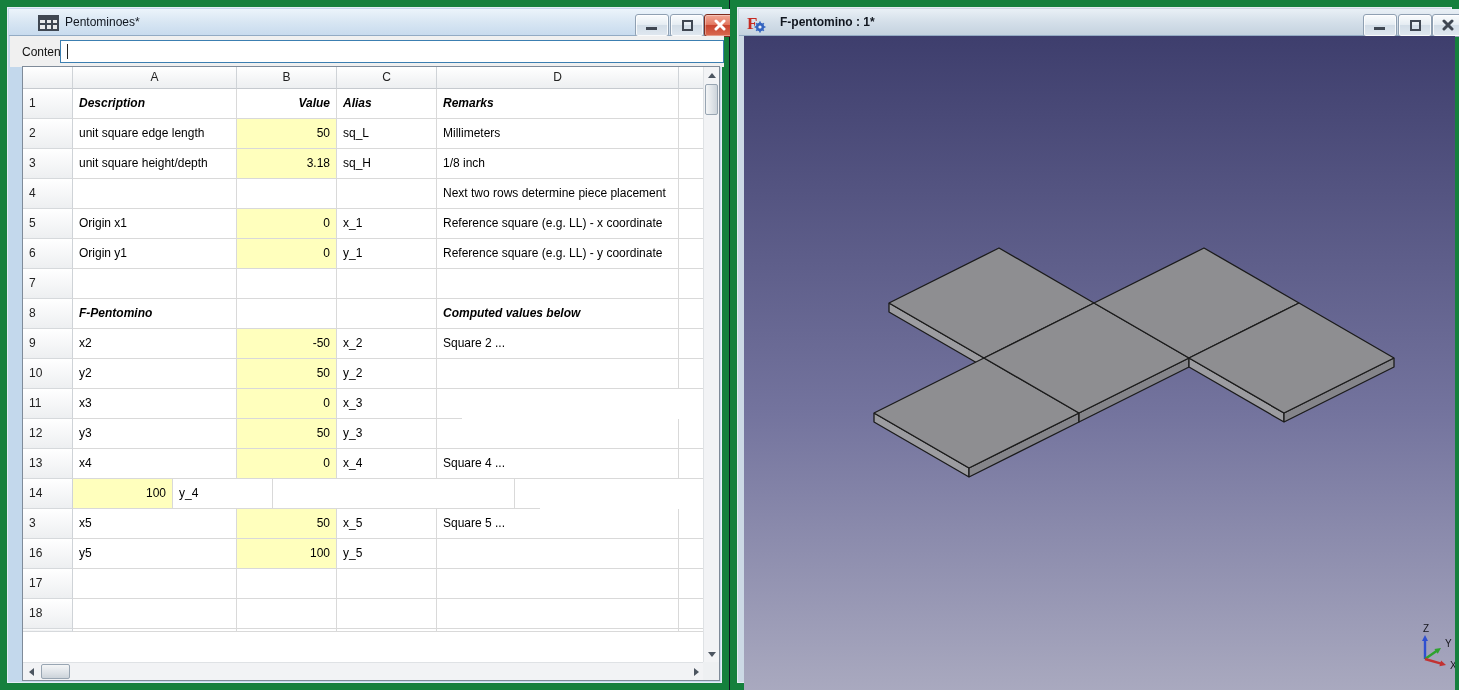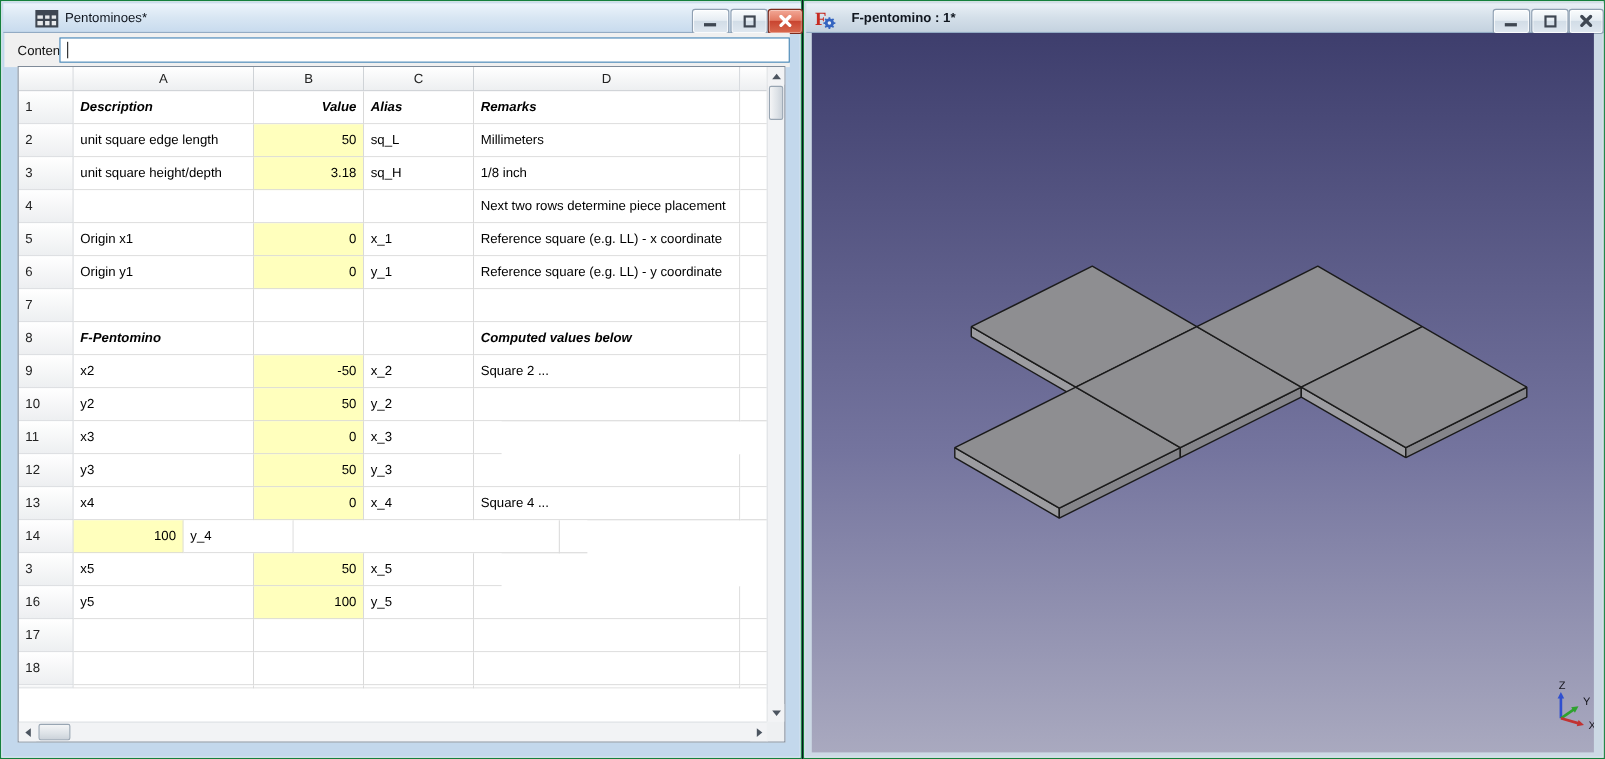--- a/index.html
+++ b/index.html
@@ -1,18 +1,18 @@
 <!DOCTYPE html>
 <html><head>
 <meta charset="utf-8">
 <style>
   html,body{margin:0;padding:0;}
   body{font-family:"Liberation Sans",sans-serif;background:#0e1621;}
   .stage{position:relative;width:1459px;height:690px;background:#0e1621;overflow:hidden;}
-  .window{position:absolute;top:0;height:690px;box-sizing:border-box;border:1px solid #15803d;}
+  .window{position:absolute;top:0;height:690px;box-sizing:border-box;border:7px solid #15803d;}
   #win-left{left:0;width:729px;background:#c3d8ec;box-shadow:inset 0 0 0 1px rgba(255,255,255,.55);}
   #win-right{left:730px;width:729px;background:#ccd9e5;box-shadow:inset 0 0 0 1px rgba(255,255,255,.5);}
 
   .titlebar{position:absolute;left:2px;top:2px;width:725px;height:27px;
     background:linear-gradient(#ecf4fb,#d8e6f3 50%,#c8dbee);border-bottom:1px solid #93abc4;box-sizing:border-box;}
   #win-right .titlebar{background:linear-gradient(#e9f0f6,#d4dfe9 50%,#c4d2df);}
   .title-text{position:absolute;top:6px;font-size:12px;color:#10161f;white-space:nowrap;}
   #win-left .title-text{left:56px;}
   #win-right .title-text{left:41px;font-weight:bold;}
 
@@ -218,20 +218,21 @@
             <div class="cell w-B yellow num">100</div>
             <div class="cell w-C">y_4</div>
             <div class="cell w-D"></div>
             <div class="cell w-E"></div>
           </div>
           <div class="grow">
             <div class="rowhead">3</div>
             <div class="cell w-A">x5</div>
             <div class="cell w-B yellow num">50</div>
             <div class="cell w-C">x_5</div>
+            <div class="cell w-D">Square 5 ...</div>
             <div class="cell w-E"></div>
           </div>
           <div class="grow">
             <div class="rowhead">16</div>
             <div class="cell w-A">y5</div>
             <div class="cell w-B yellow num">100</div>
             <div class="cell w-C">y_5</div>
             <div class="cell w-D"></div>
             <div class="cell w-E"></div>
           </div>

